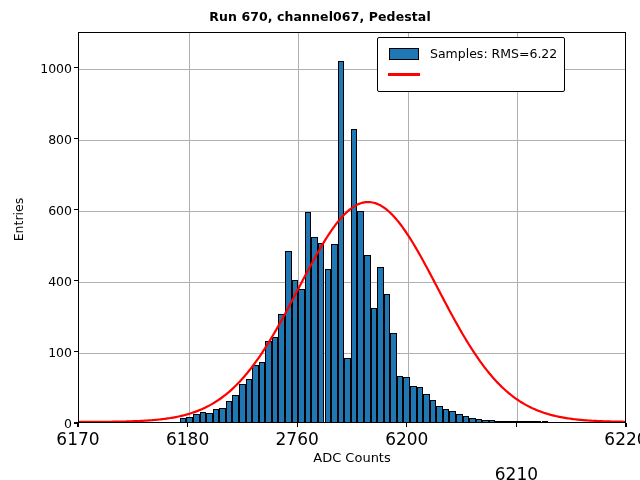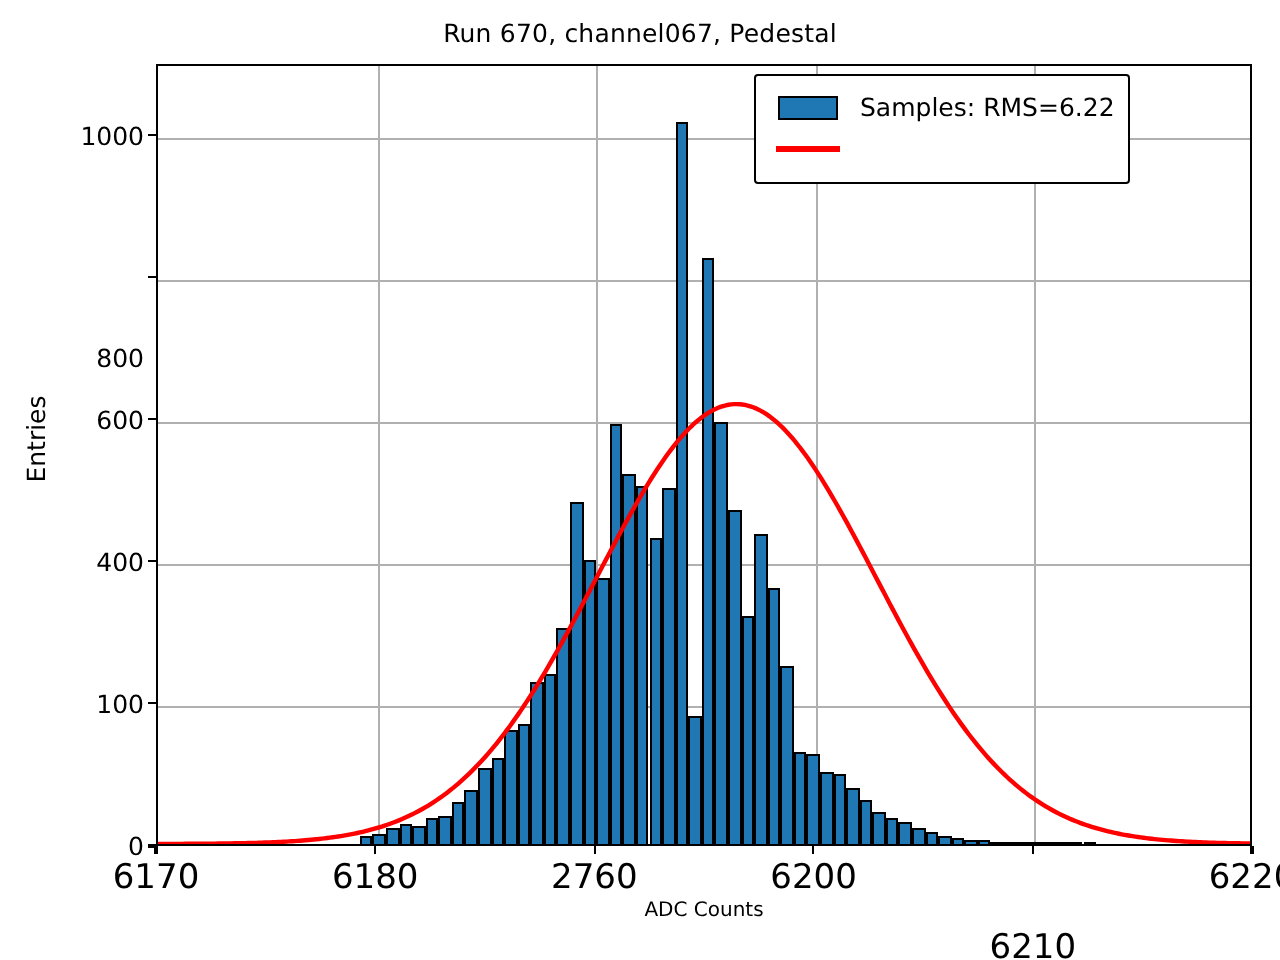--- a/index.html
+++ b/index.html
@@ -17,20 +17,21 @@
     background: #ffffff;
   }
   #chart-title {
     position: absolute;
     left: 0; top: 9px;
     width: 640px;
     text-align: center;
     font-size: 12.5px;
     color: #000000;
     letter-spacing: 0.1px;
+    font-weight: bold;
   }
   
   #plot-area {
     position: absolute;
     left: 78px; top: 32px;
     width: 548px; height: 391px;
     border: 1.1px solid #000000;
     box-sizing: border-box;
     overflow: hidden;
     background: #ffffff;
@@ -88,21 +89,21 @@
     font-size: 17px;
     color: #000000;
     transform: translateX(-50%);
     white-space: nowrap;
   }
   #xlabel {
     position: absolute;
     left: 78px; top: 450px;
     width: 548px;
     text-align: center;
-    font-size: 10px;
+    font-size: 13px;
     color: #000000;
   }
   #ylabel {
     position: absolute;
     left: -62px; top: 212px;
     width: 160px;
     text-align: center;
     font-size: 12.5px;
     color: #000000;
     transform: rotate(-90deg);
@@ -235,21 +236,21 @@
   <div id="yticks">
       <div class="ytick-mark" style="top: 422.4px;"></div>
       <div class="ytick-label" style="top: 423px;">0</div>
       <div class="ytick-mark" style="top: 351.309px;"></div>
       <div class="ytick-label" style="top: 351.909px;">100</div>
       <div class="ytick-mark" style="top: 280.218px;"></div>
       <div class="ytick-label" style="top: 280.818px;">400</div>
       <div class="ytick-mark" style="top: 209.127px;"></div>
       <div class="ytick-label" style="top: 209.727px;">600</div>
       <div class="ytick-mark" style="top: 138.036px;"></div>
-      <div class="ytick-label" style="top: 138.636px; margin-top: 40px;">800</div>
+      <div class="ytick-label" style="top: 138.636px;">800</div>
       <div class="ytick-mark" style="top: 66.9455px;"></div>
       <div class="ytick-label" style="top: 67.5455px;">1000</div>
     </div>
   <div id="xticks">
       <div class="xtick-mark" style="left: 77.4px;"></div>
       <div class="xtick-label" style="left: 78px;">6170</div>
       <div class="xtick-mark" style="left: 187px;"></div>
       <div class="xtick-label" style="left: 187.6px;">6180</div>
       <div class="xtick-mark" style="left: 296.6px;"></div>
       <div class="xtick-label" style="left: 297.2px;">2760</div>

